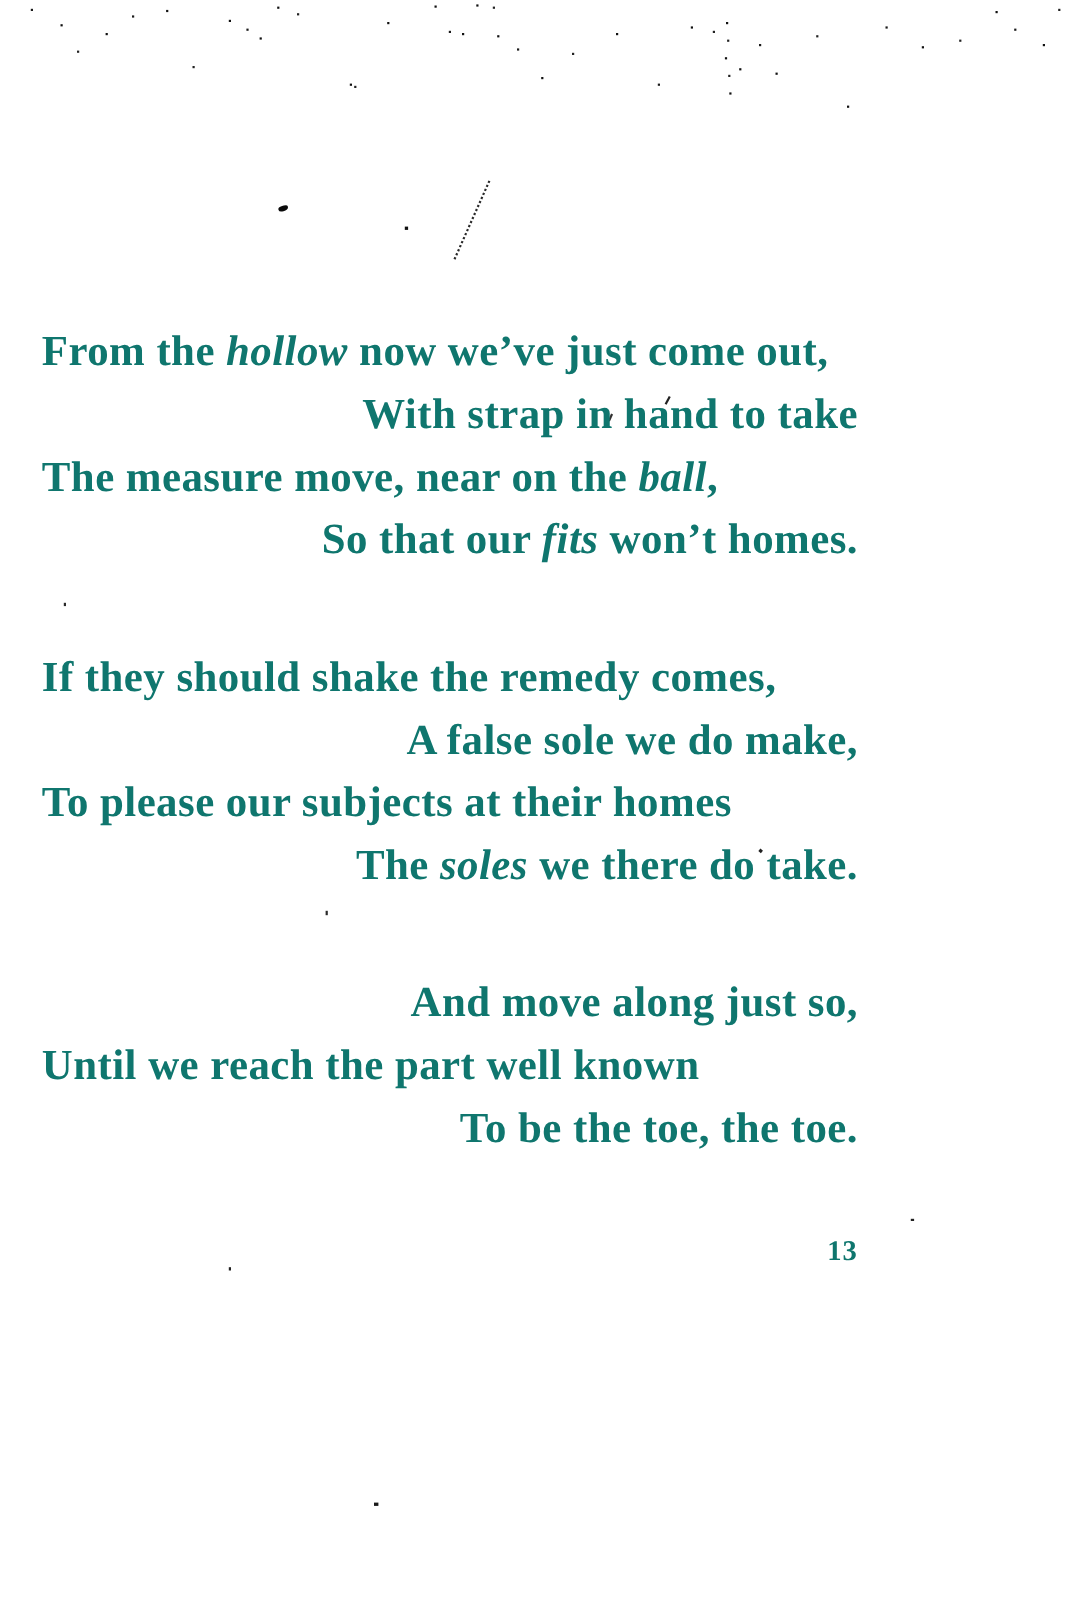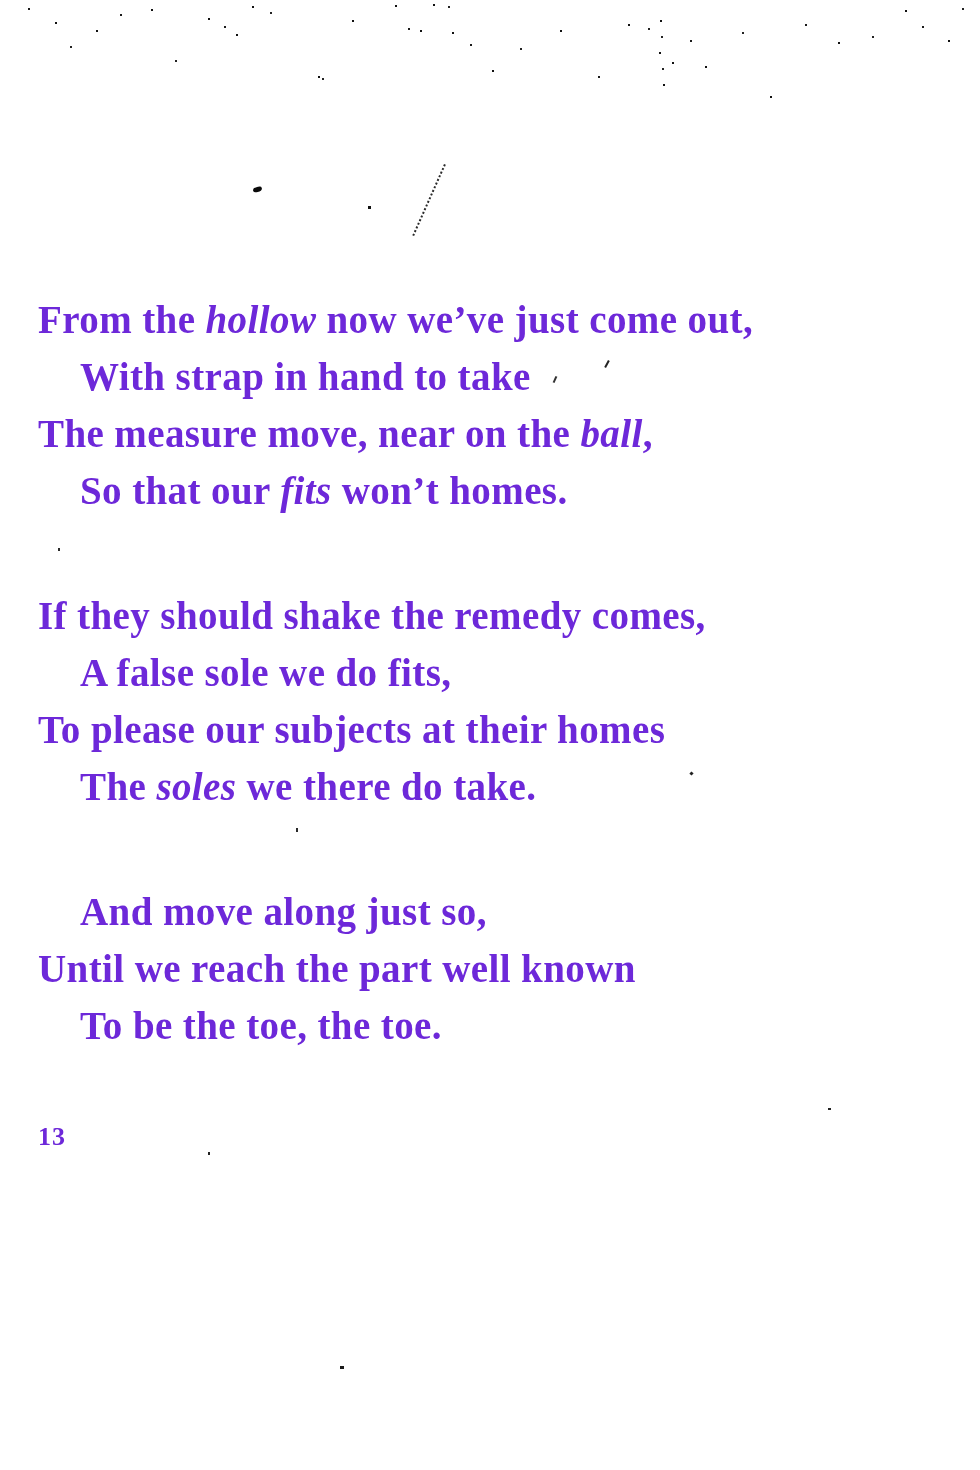--- a/index.html
+++ b/index.html
@@ -7,21 +7,21 @@
     padding: 0;
     background: #ffffff;
   }
   .page {
     position: relative;
     width: 980px;
     height: 1470px;
     background: #ffffff;
     overflow: hidden;
     font-family: "Liberation Serif", serif;
-    color: #6d28d9;
+    color: #0f766e;
   }
   
   .speckles {
     position: absolute;
     top: 0; left: 0;
     width: 2px; height: 2px;
     background: transparent;
     box-shadow:
       28px 8px #1a1a1a, 55px 22px #111, 70px 46px #222, 96px 30px #111,
       120px 14px #1a1a1a, 151px 9px #111, 175px 60px #222, 208px 18px #111,
@@ -72,26 +72,26 @@
   }
   .stanza { margin: 0 0 68px 0; }
   .stanza:last-child { margin-bottom: 0; }
   .line {
     font-size: 39px;
     line-height: 57px;
     font-weight: 700;
     letter-spacing: 0.4px;
     white-space: nowrap;
   }
-  .line.indent { padding-left: 42px; }
+  .line.indent { padding-left: 42px; text-align: right; }
   .line .it { font-style: italic; }
   .folio {
     margin-top: 4px;
     width: 742px;
-    text-align: left;
+    text-align: right;
     font-size: 26px;
     line-height: 30px;
     font-weight: 700;
     letter-spacing: 1px;
   }
 </style>
 </head>
 <body>
 
 <div class="page">
@@ -112,21 +112,21 @@
   <div class="poem" id="poem">
 
     <div class="stanza">
         <div class="line"><span class="">From the </span><span class="it">hollow</span><span class=""> now we’ve just come out,</span></div>
         <div class="line indent"><span class="">With strap in hand to take</span></div>
         <div class="line"><span class="">The measure move, near on the </span><span class="it">ball</span><span class="">,</span></div>
         <div class="line indent"><span class="">So that our </span><span class="it">fits</span><span class=""> won’t homes.</span></div>
       </div>
       <div class="stanza">
         <div class="line"><span class="">If they should shake the remedy comes,</span></div>
-        <div class="line indent"><span class="">A false sole we do fits,</span></div>
+        <div class="line indent"><span class="">A false sole we do make,</span></div>
         <div class="line"><span class="">To please our subjects at their homes</span></div>
         <div class="line indent"><span class="">The </span><span class="it">soles</span><span class=""> we there do take.</span></div>
       </div>
       <div class="stanza">
         <div class="line indent"><span class="">And move along just so,</span></div>
         <div class="line"><span class="">Until we reach the part well known</span></div>
         <div class="line indent"><span class="">To be the toe, the toe.</span></div>
       </div>
       <div class="folio">13</div>
   </div>

